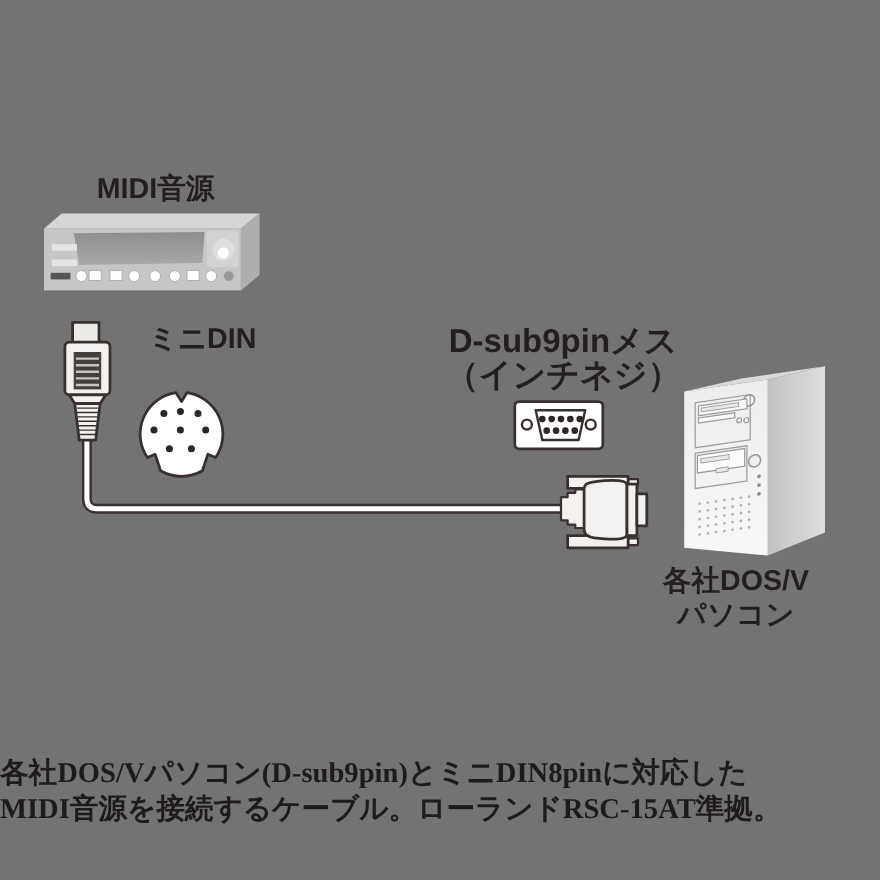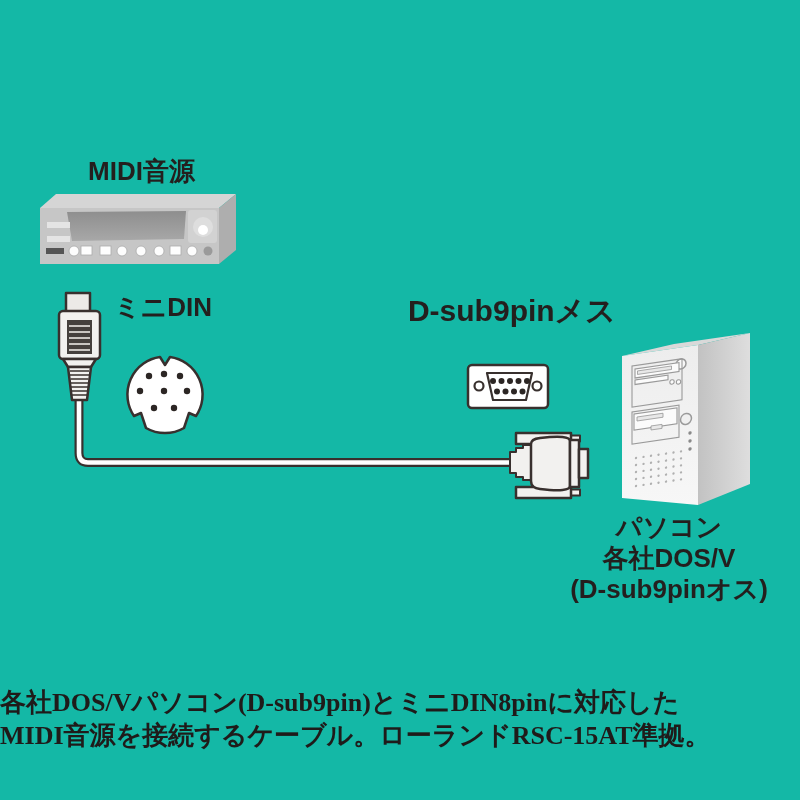--- a/index.html
+++ b/index.html
@@ -1,23 +1,23 @@
 <!DOCTYPE html>
 <html><head>
 <meta charset="utf-8">
 <style>
   html,body{margin:0;padding:0;background:#ffffff;}
   .canvas{
-    position:relative;width:800px;height:800px;background:#14b8a6;overflow:hidden;
+    position:relative;width:800px;height:800px;background:#737373;overflow:hidden;
     font-family:"Liberation Sans","DejaVu Sans",sans-serif;color:#1f1b1a;
   }
   .lbl{position:absolute;font-weight:bold;color:#241f1e;}
   .lbl.center{text-align:center;}
   #midi-label{left:88px;top:154px;font-size:26px;}
-  #minidin-label{left:93px;top:291px;width:140px;font-size:26px;line-height:33px;}
+  #minidin-label{left:93px;top:291px;width:140px;font-size:26px;line-height:33px;text-align:right;}
   #dsub-label{left:397px;top:295px;width:230px;font-size:30px;line-height:31px;}
   #pc-label{left:549px;top:512px;width:240px;font-size:26px;line-height:31px;}
   .desc{position:absolute;left:0;top:686px;width:790px;font-size:26px;line-height:33px;
         font-weight:bold;color:#1f1b1a;font-family:Liberation Serif, serif;}
   .desc div{white-space:nowrap;}
   svg{position:absolute;display:block;}
   #midi-device-svg{left:30px;top:188px;}
   #cable-svg{left:40px;top:288px;}
   #minidin-face-svg{left:118px;top:350px;}
   #dsub-face-svg{left:460px;top:358px;}
@@ -59,20 +59,21 @@
       <circle cx="208" cy="251" r="4.5" fill="#9a9a9a" stroke="none"></circle>
     </g>
   </svg>
 
   <div class="lbl center" id="minidin-label">
     <div>ミニDIN</div>
   </div>
 
   <div class="lbl center" id="dsub-label">
     <div>D-sub9pinメス</div>
+    <div>（インチネジ）</div>
   </div>
 
   <svg id="cable-svg" width="560" height="215" viewBox="40 288 560 215">
     <g stroke="#38302e" stroke-linejoin="round">
 
       <g fill="none">
         <path d="M79,398 V453 Q79,462.5 88,462.5 H512" stroke-width="9"></path>
         <path d="M79,398 V453 Q79,462.5 88,462.5 H512" stroke="#ffffff" stroke-width="4.6"></path>
       </g>
 
@@ -202,23 +203,22 @@
           <circle cx="651" cy="488" r="1.2"></circle>
           <circle cx="658.5" cy="488" r="1.2"></circle>
           <circle cx="666" cy="488" r="1.2"></circle>
           <circle cx="673.5" cy="488" r="1.2"></circle>
           <circle cx="681" cy="488" r="1.2"></circle>
       </g>
     </g>
   </svg>
 
   <div class="lbl center" id="pc-label">
+    <div>各社DOS/V</div>
     <div>パソコン</div>
-    <div>各社DOS/V</div>
-    <div>(D-sub9pinオス)</div>
   </div>
 
   <div class="desc">
     <div>各社DOS/Vパソコン(D-sub9pin)とミニDIN8pinに対応した</div>
     <div>MIDI音源を接続するケーブル。ローランドRSC-15AT準拠。</div>
   </div>
 
 </div>
 
 </body></html>

